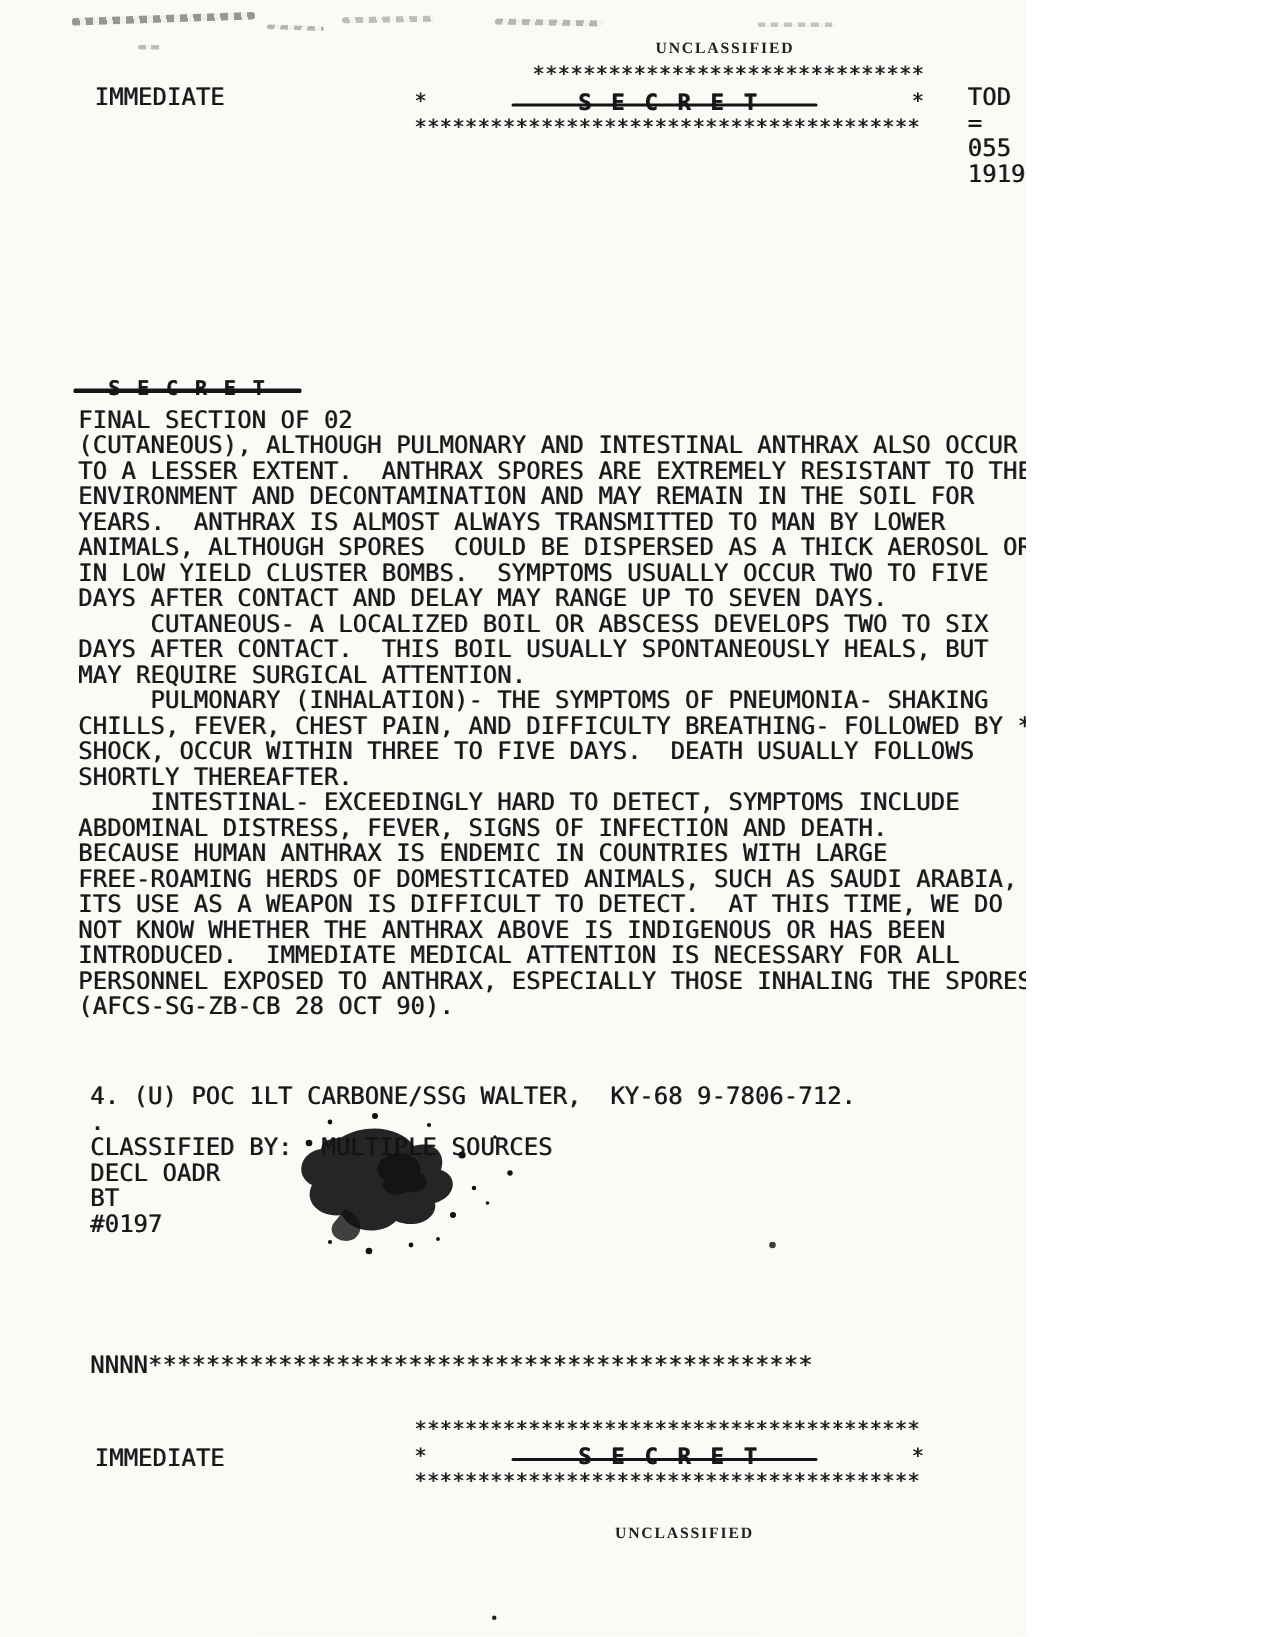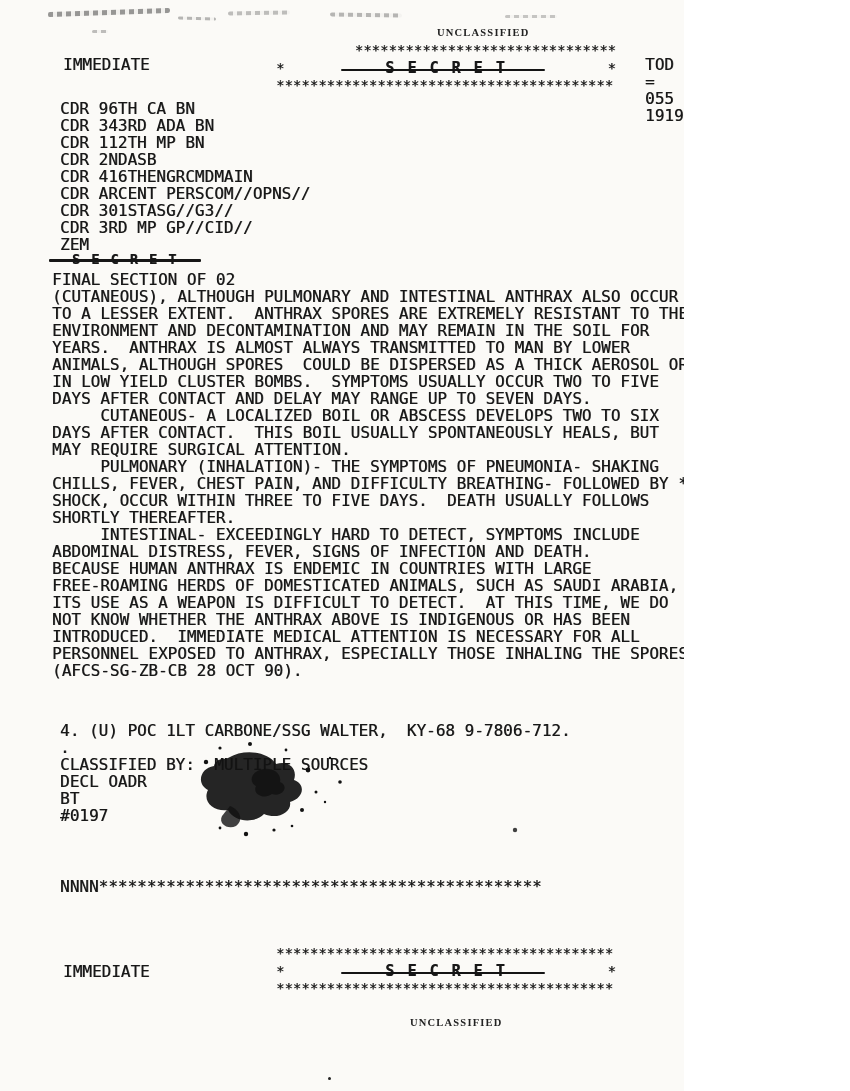--- a/index.html
+++ b/index.html
@@ -78,29 +78,20 @@
     <div class="mid-row">
       <span>*</span>
       <span class="strike-box">S E C R E T</span>
       <span>*</span>
     </div>
     <div class="stars-row">****************************************</div>
   </div>
 
   <div class="abs type" style="left:645px; top:56px;">TOD = 055 1919</div>
 
-  <pre class="abs type" style="left:60px; top:100px;">CDR 96TH CA BN
-CDR 343RD ADA BN
-CDR 112TH MP BN
-CDR 2NDASB
-CDR 416THENGRCMDMAIN
-CDR ARCENT PERSCOM//OPNS//
-CDR 301STASG//G3//
-CDR 3RD MP GP//CID//
-ZEM</pre>
 
   <div class="abs struck-secret-mid" style="left:52px; top:251px;">S E C R E T</div>
 
   <pre class="abs type" style="left:52px; top:271px;">FINAL SECTION OF 02
 (CUTANEOUS), ALTHOUGH PULMONARY AND INTESTINAL ANTHRAX ALSO OCCUR
 TO A LESSER EXTENT.  ANTHRAX SPORES ARE EXTREMELY RESISTANT TO THE
 ENVIRONMENT AND DECONTAMINATION AND MAY REMAIN IN THE SOIL FOR
 YEARS.  ANTHRAX IS ALMOST ALWAYS TRANSMITTED TO MAN BY LOWER
 ANIMALS, ALTHOUGH SPORES  COULD BE DISPERSED AS A THICK AEROSOL OR
 IN LOW YIELD CLUSTER BOMBS.  SYMPTOMS USUALLY OCCUR TWO TO FIVE
@@ -147,21 +138,21 @@
       <circle cx="56" cy="94" r="2.2"></circle>
         <circle cx="30" cy="88" r="1.4"></circle>
       <circle cx="140" cy="18" r="1.2"></circle>
         <circle cx="150" cy="42" r="1.8"></circle>
       <circle cx="135" cy="62" r="1.2"></circle>
         <circle cx="102" cy="86" r="1.3"></circle>
       <circle cx="325" cy="90" r="2.2" opacity="0.8"></circle>
     </g>
   </svg>
 
-  <pre class="abs type" style="left:60px; top:878px;">NNNN**********************************************</pre>
+  <pre class="abs type" style="left:60px; top:901px;">NNNN**********************************************</pre>
 
   <div class="abs type" style="left:63px; top:963px;">IMMEDIATE</div>
 
   <div class="banner" style="left:276px; top:945px;">
     <div class="stars-row">****************************************</div>
     <div class="mid-row">
       <span>*</span>
       <span class="strike-box">S E C R E T</span>
       <span>*</span>
     </div>

